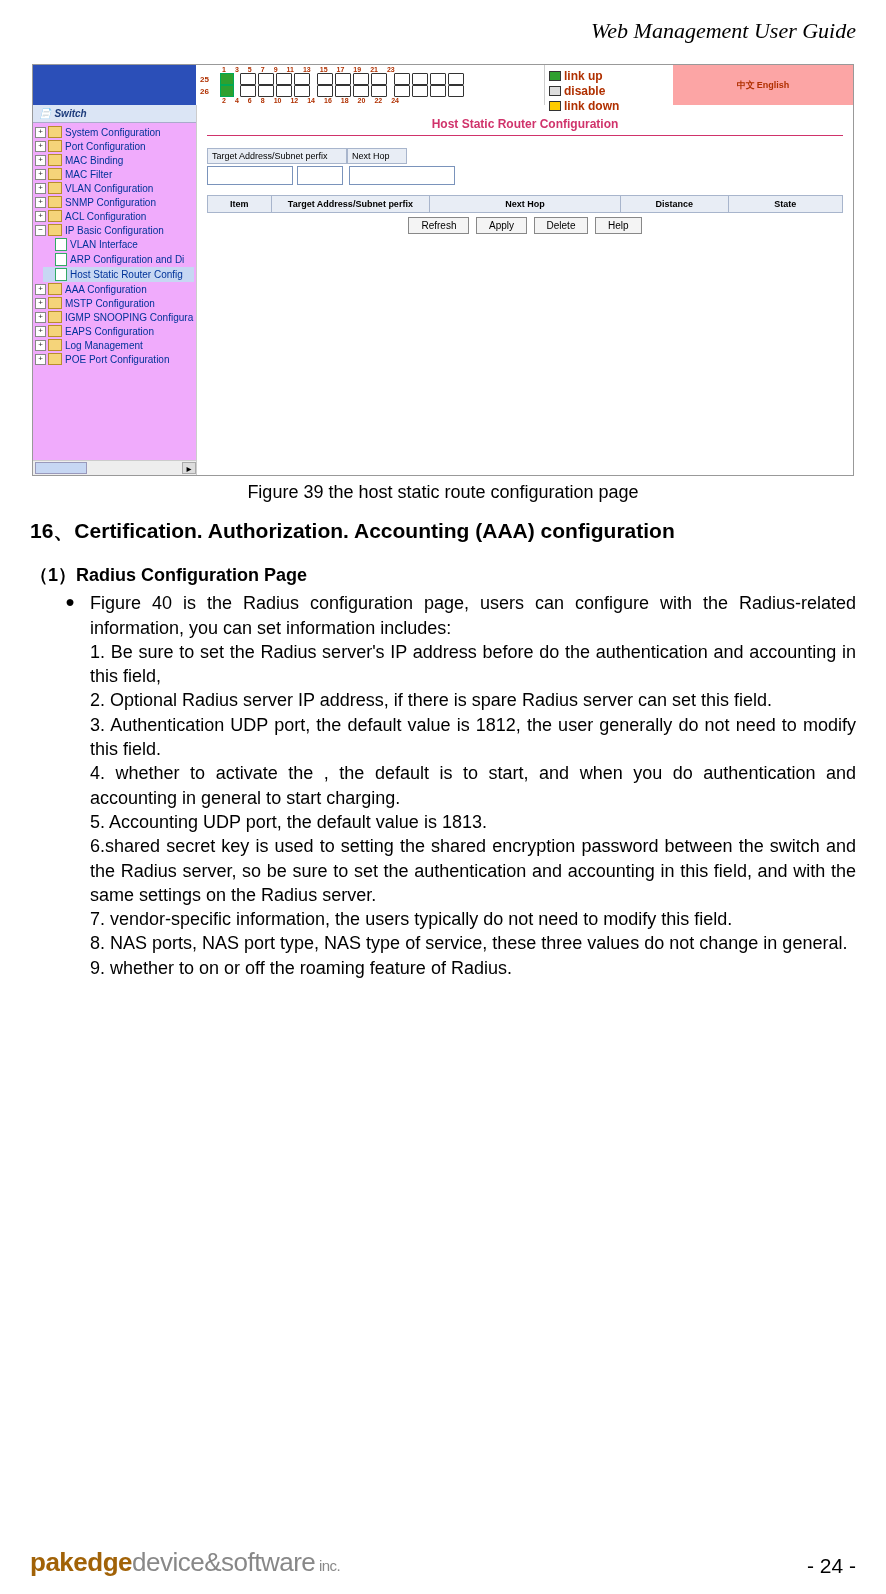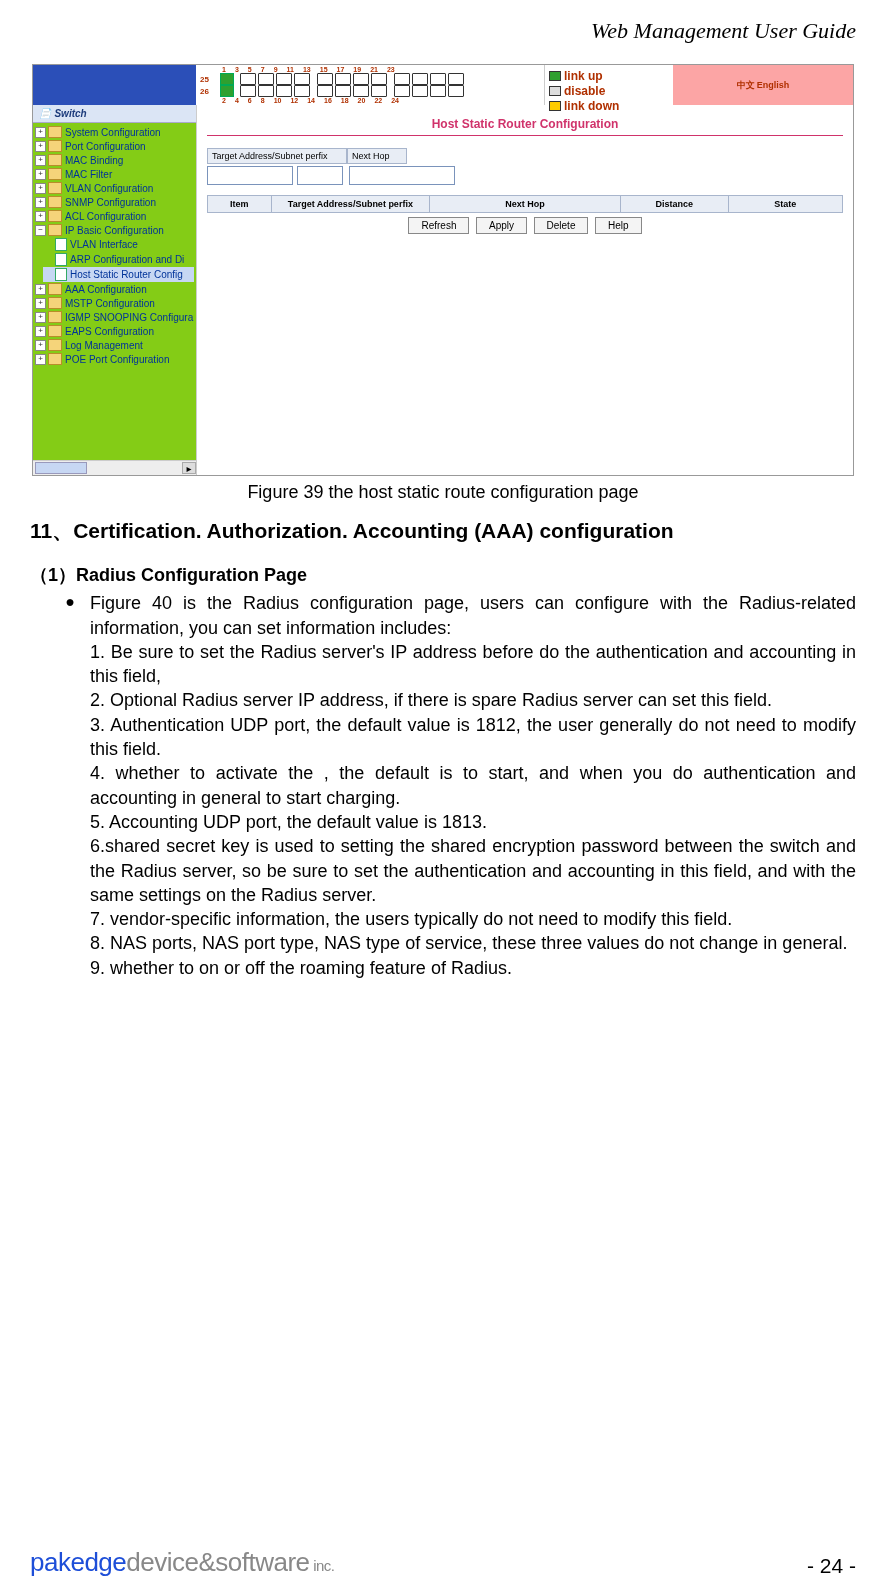--- a/index.html
+++ b/index.html
@@ -84,21 +84,21 @@
     font-weight: bold;
     gap: 2px;
   }
   .ss-body {
     display: flex;
     flex: 1;
     overflow: hidden;
   }
   .ss-sidebar {
     width: 163px;
-    background: #84cc16;
+    background: #f0abfc;
     border-right: 1px solid #ccc;
     display: flex;
     flex-direction: column;
     font-size: 10px;
   }
   .ss-sidebar-title {
     background: #dbe5f5;
     font-weight: bold;
     font-style: italic;
     padding: 3px 6px;
@@ -204,21 +204,21 @@
     right: 30px;
     display: flex;
     align-items: flex-end;
     justify-content: space-between;
   }
   .logo {
     font-family: Arial, sans-serif;
     font-size: 26px;
     letter-spacing: -0.5px;
   }
-  .logo .bold { font-weight: 400; color: #1d4ed8;}
+  .logo .bold { font-weight: 700; color: #a16207;}
   .logo .light { font-weight: 300; color: #888;}
   .logo .inc { font-size: 15px; color: #888;}
   .pagenum { font-size: 21px; }
 </style>
 </head>
 <body>
 
 <div class="page">
   <div class="doc-header">Web Management User Guide</div>
 
@@ -438,21 +438,21 @@
           <span class="ss-btn">Apply</span>
           <span class="ss-btn">Delete</span>
           <span class="ss-btn">Help</span>
         </div>
       </div>
     </div>
   </div>
 
   <div class="caption">Figure 39 the host static route configuration page</div>
 
-  <div class="section-heading">11、Certification. Authorization. Accounting (AAA) configuration</div>
+  <div class="section-heading">16、Certification. Authorization. Accounting (AAA) configuration</div>
 
   <div class="content">
     <div class="sub-heading">（1）Radius Configuration Page</div>
     <div class="bullet-row">
       <div class="bullet-mark">●</div>
       <div class="bullet-body">
         <span>Figure 40 is the Radius configuration page, users can configure with the Radius-related information, you can set information includes:</span><br>
         <span>1. Be sure to set the Radius server's IP address before do the authentication and accounting in this field,</span><br>
         <span>2. Optional Radius server IP  address, if there is spare Radius server can set this field.</span><br>
         <span>3. Authentication UDP port, the  default value is 1812, the user generally do not need to modify this field.</span><br>

